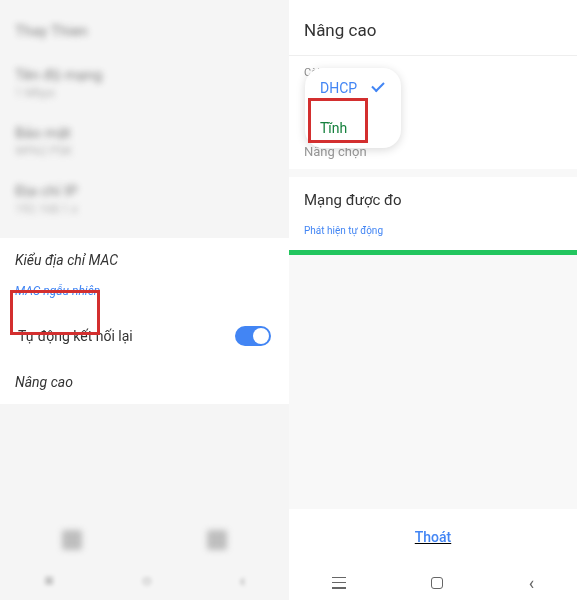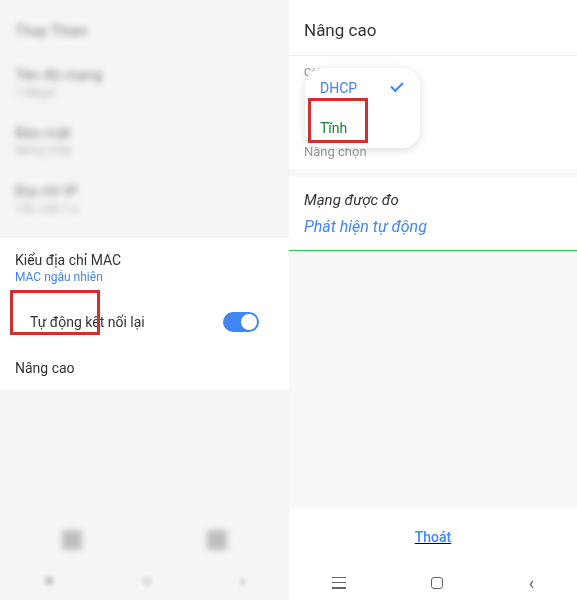--- a/index.html
+++ b/index.html
@@ -48,35 +48,36 @@
       font-size: 12px;
       color: #888;
     }
     .clear-section {
       background: #fff;
       padding: 0;
     }
     .setting-row {
       padding: 14px 15px;
       background: #fff;
+      font-style: italic;
     }
     .setting-label {
       font-size: 14px;
       color: #333;
     }
     .setting-sub {
       font-size: 12px;
       color: #4285f4;
-      margin-top: 2px;
+      margin-top: 16px;
     }
     .toggle-row {
       display: flex;
       justify-content: space-between;
       align-items: center;
-      padding: 14px 30px;
+      padding: 14px 18px;
       background: #fff;
     }
     .toggle {
       width: 36px;
       height: 20px;
       background: #4285f4;
       border-radius: 10px;
       position: relative;
     }
     .toggle::after {
@@ -123,21 +124,21 @@
     }
     .section-label {
       font-size: 11px;
       color: #888;
       margin-bottom: 2px;
     }
     .dropdown-popup {
       position: absolute;
       top: 68px;
       left: 305px;
-      width: 115px;
+      width: 96px;
       background: #fff;
       border-radius: 18px;
       box-shadow: 0 2px 10px rgba(0,0,0,0.15);
       z-index: 5;
       overflow: hidden;
       text-align: right;
     }
     .dropdown-item {
       padding: 12px 15px;
       font-size: 14px;
@@ -170,32 +171,31 @@
       background: #fff;
     }
     .behind-text {
       font-size: 13px;
       color: #999;
       margin-top: 48px;
     }
     .metered-section {
       padding: 14px 15px;
       background: #fff;
-      border-bottom: 1px solid #22c55e;
+      border-bottom: 5px solid #22c55e;
       margin-top: 8px;
-      font-style: italic;
     }
     .metered-title {
       font-size: 15px;
       color: #333;
     }
     .metered-sub {
-      font-size: 16px;
+      font-size: 10px;
       color: #4285f4;
-      margin-top: 8px;
+      margin-top: 16px;
     }
     .bottom-actions {
       position: absolute;
       bottom: 35px;
       left: 289px;
       width: 288px;
       display: flex;
       justify-content: space-around;
       padding: 15px 0;
       background: #fff;

